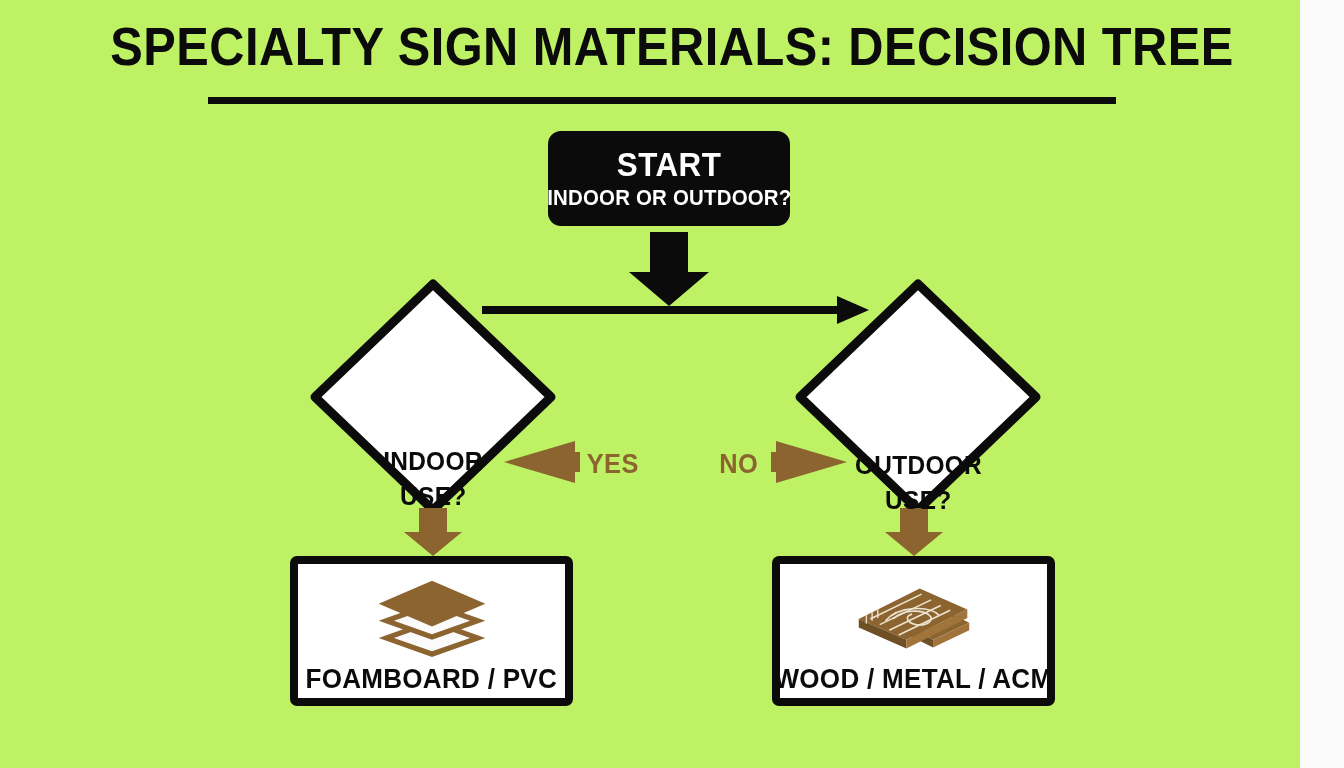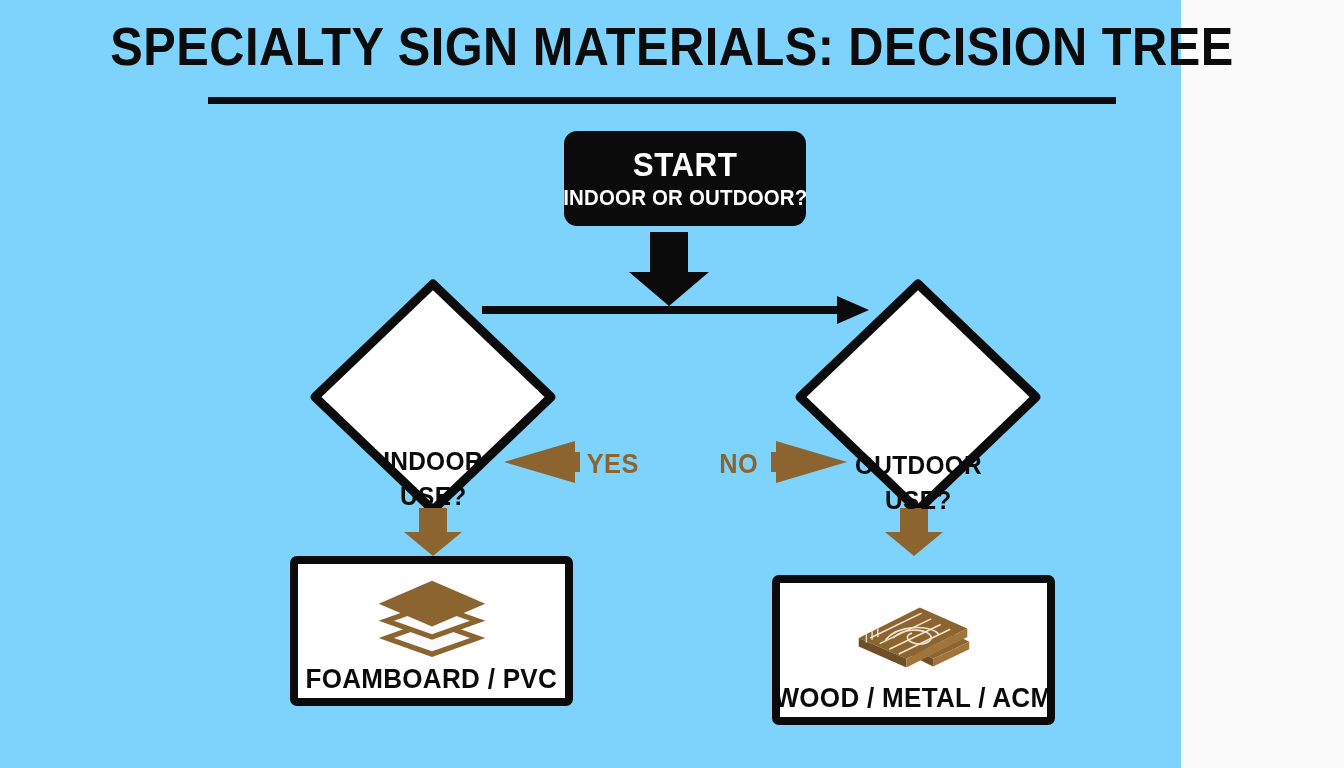--- a/index.html
+++ b/index.html
@@ -8,23 +8,23 @@
   html, body {
     width: 1344px;
     height: 768px;
     overflow: hidden;
     background: #fbfbfb;
     font-family: "Liberation Sans", "DejaVu Sans", sans-serif;
   }
 
   #canvas {
     position: relative;
-    width: 1181px;
+    width: 1300px;
     height: 768px;
-    background: #7dd3fc;
+    background: #bef264;
   }
 
   
   #title-block {
     position: absolute;
     left: 0;
     top: 20px;
     width: 1344px;
     text-align: center;
   }
@@ -46,21 +46,21 @@
     left: 208px;
     top: 97px;
     width: 908px;
     height: 7px;
     background: #0b0b0b;
   }
 
   
   #start-node {
     position: absolute;
-    left: 564px;
+    left: 548px;
     top: 131px;
     width: 242px;
     height: 95px;
     background: #0b0b0b;
     border-radius: 13px;
     display: flex;
     flex-direction: column;
     align-items: center;
     justify-content: center;
     color: #ffffff;
@@ -145,21 +145,21 @@
     background: #ffffff;
     border: 8px solid #0b0b0b;
     border-radius: 7px;
     display: flex;
     flex-direction: column;
     align-items: center;
     justify-content: flex-start;
     padding-top: 13px;
   }
   #result-foamboard { left: 290px; top: 556px; }
-  #result-wood      { left: 772px; top: 575px; }
+  #result-wood      { left: 772px; top: 556px; }
 
   .result-icon {
     width: 140px;
     height: 80px;
     display: block;
   }
 
   .result-label {
     font-family: "Liberation Sans Narrow", "Liberation Sans", sans-serif;
     font-weight: 700;

